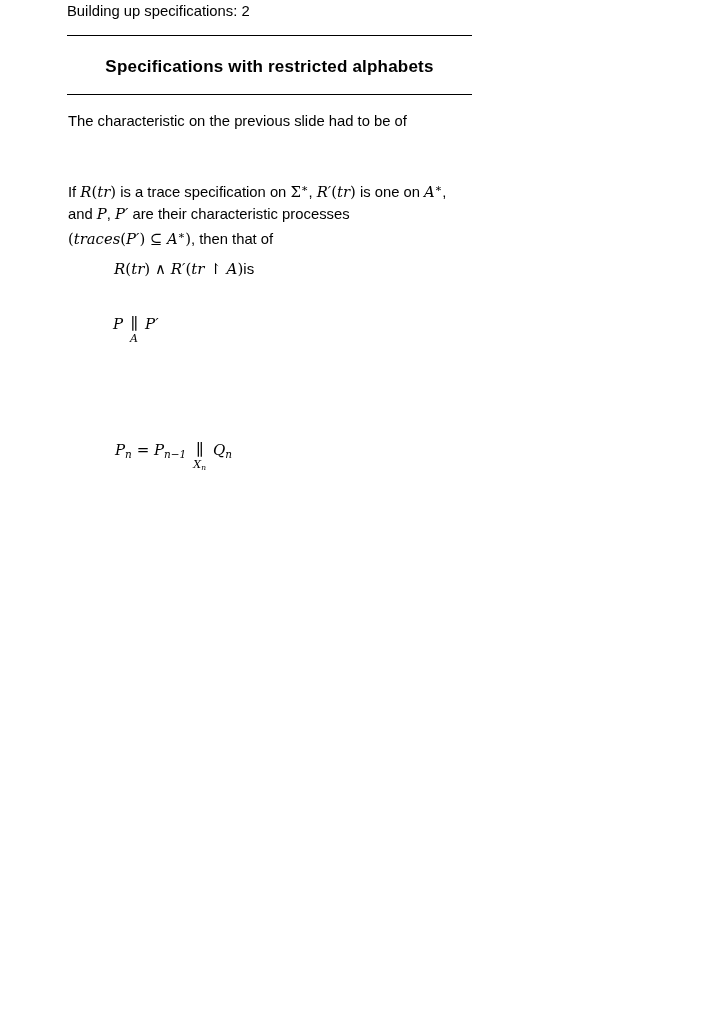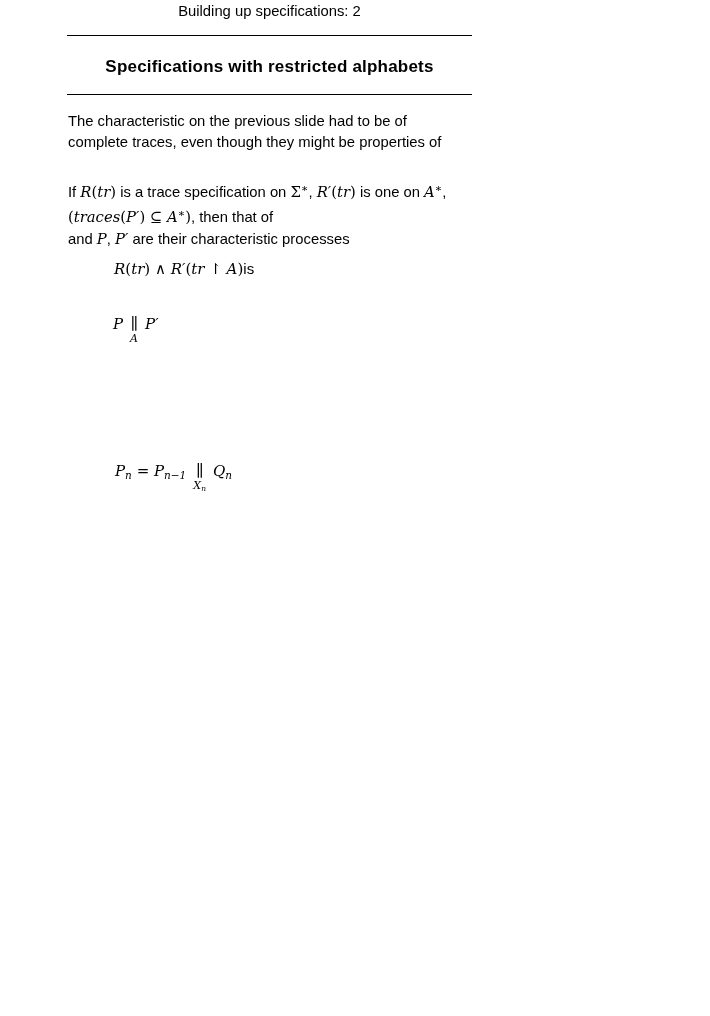--- a/index.html
+++ b/index.html
@@ -13,21 +13,21 @@
     height: 1016px;
     background: #ffffff;
     color: #000000;
     overflow: hidden;
   }
   .running-head {
     position: absolute;
     top: 3px;
     left: 67px;
     width: 405px;
-    text-align: center;
+    text-align: left;
     font-family: "Liberation Sans", sans-serif;
     font-size: 14.8px;
   }
   .rule {
     position: absolute;
     left: 67px;
     width: 405px;
     height: 1px;
     background: #000000;
   }
@@ -57,21 +57,21 @@
   #para2 { top: 178px; }
   #para3 { top: 362px; }
   .math-display {
     position: absolute;
     font-size: 15px;
     line-height: 20px;
     white-space: nowrap;
   }
   #math1 { left: 114px; top: 259px; font-family: "DejaVu Serif", serif; }
   #math2 { left: 113px; top: 314px; display: flex; align-items: baseline; font-family: "DejaVu Serif", serif; }
-  #math3 { left: 115px; top: 461px; display: flex; align-items: baseline; font-family: "DejaVu Serif", serif; }
+  #math3 { left: 115px; top: 440px; display: flex; align-items: baseline; font-family: "DejaVu Serif", serif; }
   .s-rm  { font-family: "Liberation Sans", sans-serif; font-style: normal; }
   .s-it  { font-family: "DejaVu Serif", serif; font-style: italic; }
   .s-srm { font-family: "DejaVu Serif", serif; font-style: normal; }
   .s-sup { font-family: "DejaVu Serif", serif; font-size: 11px; vertical-align: 5px; }
   .s-sub { font-family: "DejaVu Serif", serif; font-size: 10.5px; vertical-align: -3px; }
   .s-subi{ font-family: "DejaVu Serif", serif; font-style: italic; font-size: 10.5px; vertical-align: -3px; }
   .is-word {
     font-family: "Liberation Sans", sans-serif;
   }
   .op-stack {
@@ -100,27 +100,26 @@
   <div class="running-head">Building up specifications: 2</div>
 
   <div class="rule rule-top"></div>
 
   <div class="slide-title">Specifications with restricted alphabets</div>
 
   <div class="rule rule-bottom"></div>
 
   <div id="para1" class="para">
     <div><span class="s-rm">The characteristic on the previous slide had to be of</span></div>
-    <div><span class="s-rm">complete traces, even though they might be properties of</span></div>
   </div>
 
   <div id="para2" class="para">
     <div><span class="s-rm">If </span><span class="s-it">R</span><span class="s-srm">(</span><span class="s-it">tr</span><span class="s-srm">)</span><span class="s-rm"> is a trace specification on </span><span class="s-srm">Σ</span><span class="s-sup">∗</span><span class="s-rm">, </span><span class="s-it">R′</span><span class="s-srm">(</span><span class="s-it">tr</span><span class="s-srm">)</span><span class="s-rm"> is one on </span><span class="s-it">A</span><span class="s-sup">∗</span><span class="s-rm">,</span></div>
+    <div><span class="s-rm">and </span><span class="s-it">P</span><span class="s-rm">, </span><span class="s-it">P′</span><span class="s-rm"> are their characteristic processes</span></div>
     <div><span class="s-srm">(</span><span class="s-it">traces</span><span class="s-srm">(</span><span class="s-it">P′</span><span class="s-srm">) ⊆ </span><span class="s-it">A</span><span class="s-sup">∗</span><span class="s-srm">)</span><span class="s-rm">, then that of</span></div>
-    <div><span class="s-rm">and </span><span class="s-it">P</span><span class="s-rm">, </span><span class="s-it">P′</span><span class="s-rm"> are their characteristic processes</span></div>
   </div>
 
   <div id="math1" class="math-display">
     <span><span class="s-it">R</span><span class="s-srm">(</span><span class="s-it">tr</span><span class="s-srm">) </span><span class="s-srm">∧ </span><span class="s-it">R′</span><span class="s-srm">(</span><span class="s-it">tr </span><span class="s-srm">↾ </span><span class="s-it">A</span><span class="s-srm">)</span></span><span class="is-word">is</span>
   </div>
 
   <div id="math2" class="math-display">
     <span><span class="s-it">P</span></span>
     <span class="op-stack">
       <span class="op-sym">∥</span>

